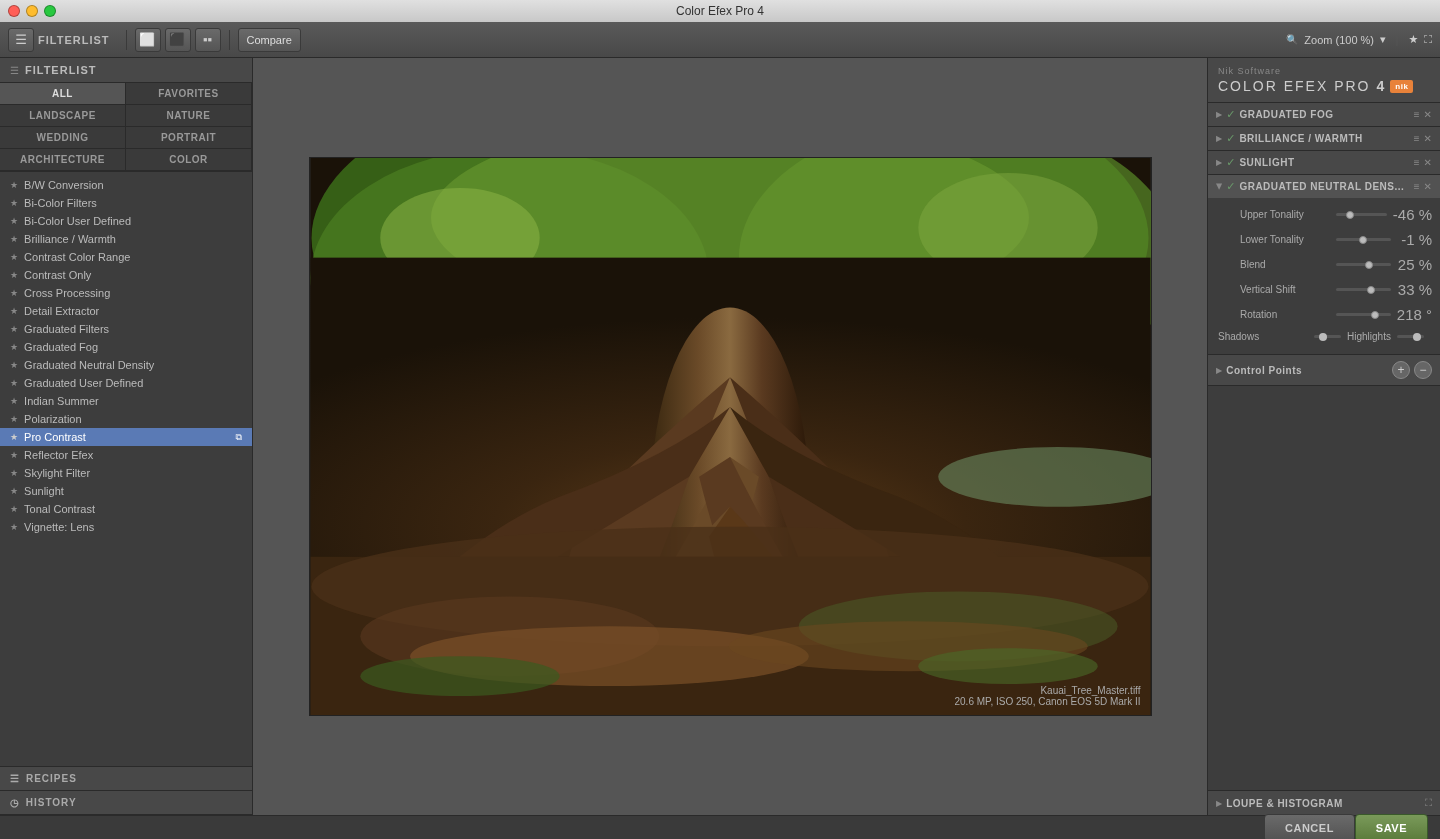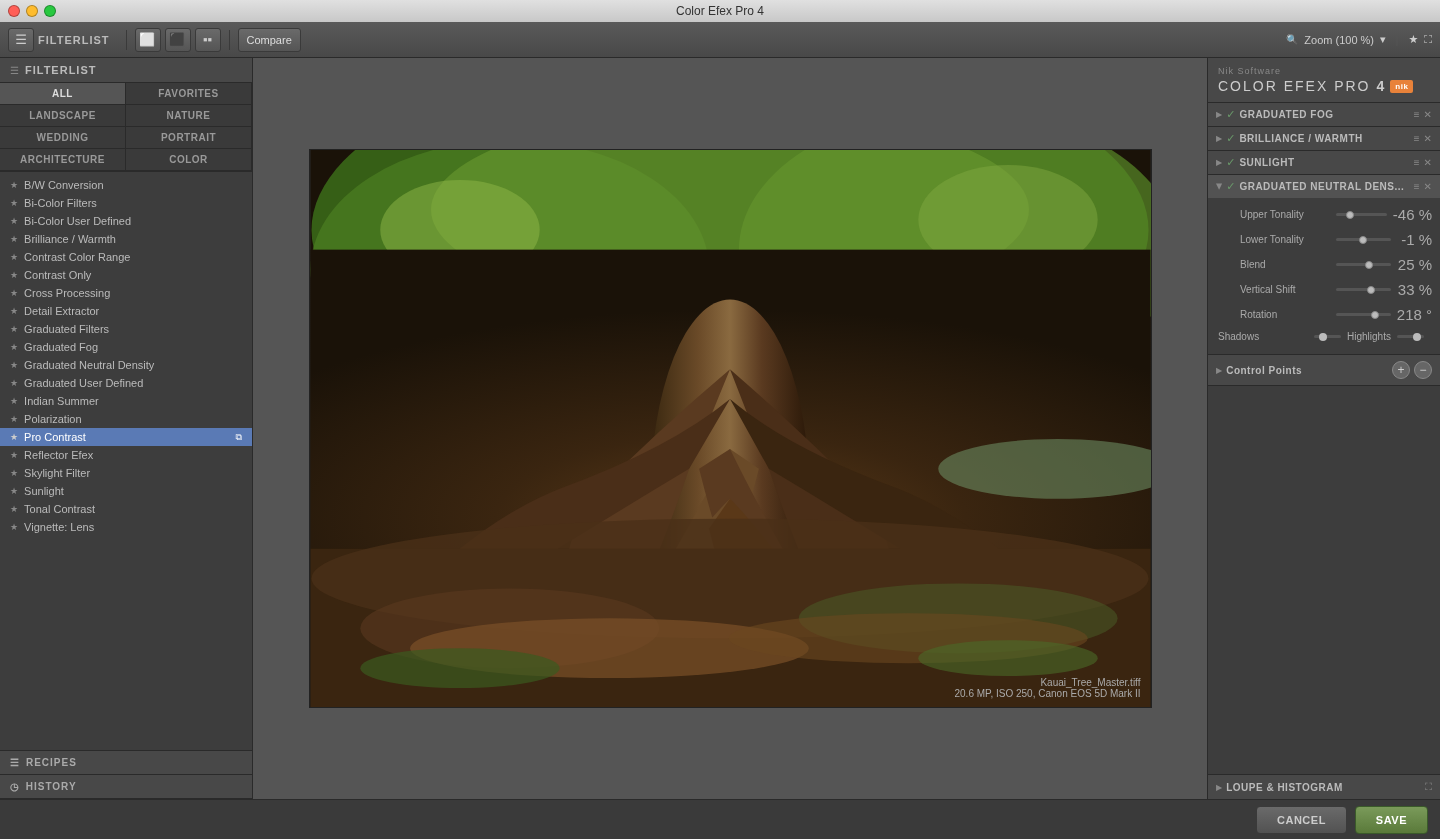--- a/index.html
+++ b/index.html
@@ -408,28 +408,27 @@
       align-items: center;
       padding: 6px 8px;
       background: #484848;
       cursor: pointer;
       gap: 4px;
     }
     .loupe-name { flex: 1; font-size: 10px; font-weight: bold; color: #bbb; letter-spacing: 0.5px; }
 
     
     .bottom-bar {
-      height: 40px;
+      height: 24px;
       background: #3a3a3a;
       border-top: 1px solid #2a2a2a;
       display: flex;
       align-items: center;
       justify-content: flex-end;
       padding: 0 12px;
-      gap: 8px;
       flex-shrink: 0;
     }
     .bottom-btn {
       height: 28px;
       padding: 0 20px;
       border-radius: 4px;
       font-size: 11px;
       font-weight: bold;
       cursor: pointer;
       letter-spacing: 0.5px;

